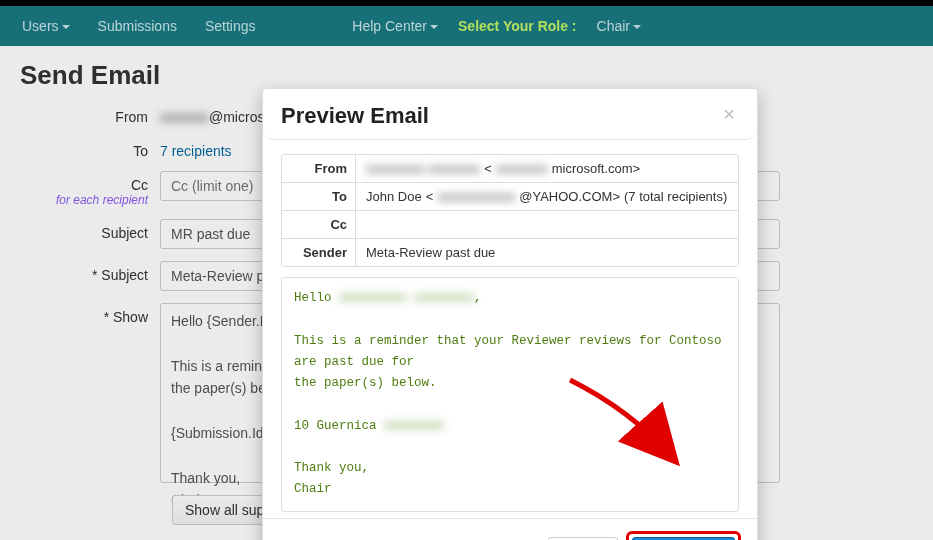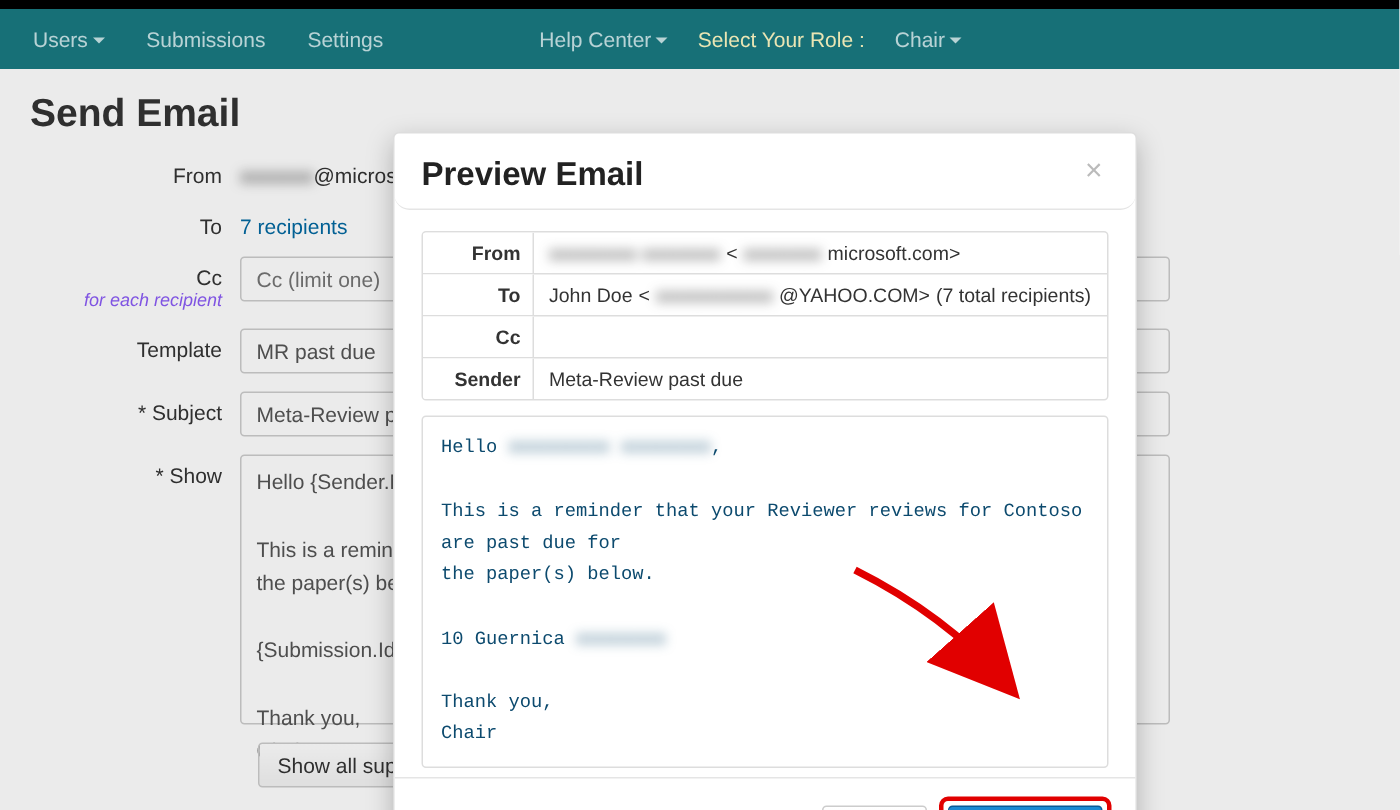--- a/index.html
+++ b/index.html
@@ -35,21 +35,21 @@
     }
     .nav-link .caret {
       display: inline-block;
       width: 0; height: 0;
       margin-left: 3px;
       vertical-align: middle;
       border-top: 4px solid #c8e5e8;
       border-right: 4px solid transparent;
       border-left: 4px solid transparent;
     }
-    .nav-role-label { color: #fef9c3; padding: 10px 4px; }
+    .nav-role-label { color: #bef264; padding: 10px 4px; font-weight: bold; }
     .page {
       padding: 10px 20px;
     }
     h2.page-title {
       font-size: 26px;
       font-weight: bold;
       margin: 4px 0 12px 0;
     }
     .form-row {
       display: flex;
@@ -173,21 +173,21 @@
       gap: 4px;
     }
     .preview-body {
       border: 1px solid #ddd;
       border-radius: 3px;
       padding: 10px 12px;
       font-family: "Courier New", monospace;
       font-size: 12.5px;
       line-height: 1.7;
       white-space: pre-wrap;
-      color: #0c4a6e;
+      color: #4d7c0f;
       min-height: 150px;
     }
     .modal-footer {
       border-top: 1px solid #e5e5e5;
       padding: 12px 16px;
       display: flex;
       justify-content: flex-end;
       gap: 8px;
       align-items: center;
     }
@@ -242,21 +242,21 @@
 
   <div class="form-row">
     <div class="form-label">
       <span>Cc</span>
       <span class="form-sub">for each recipient</span>
     </div>
     <input class="form-control" placeholder="Cc (limit one)" style="">
   </div>
 
   <div class="form-row">
-    <div class="form-label">Template</div>
+    <div class="form-label">Subject</div>
     <input class="form-control" value="MR past due" style="">
   </div>
 
   <div class="form-row">
     <div class="form-label">* Subject</div>
     <input class="form-control" value="Meta-Review past due" style="">
   </div>
 
   <div class="form-row">
     <div class="form-label">* Show</div>

